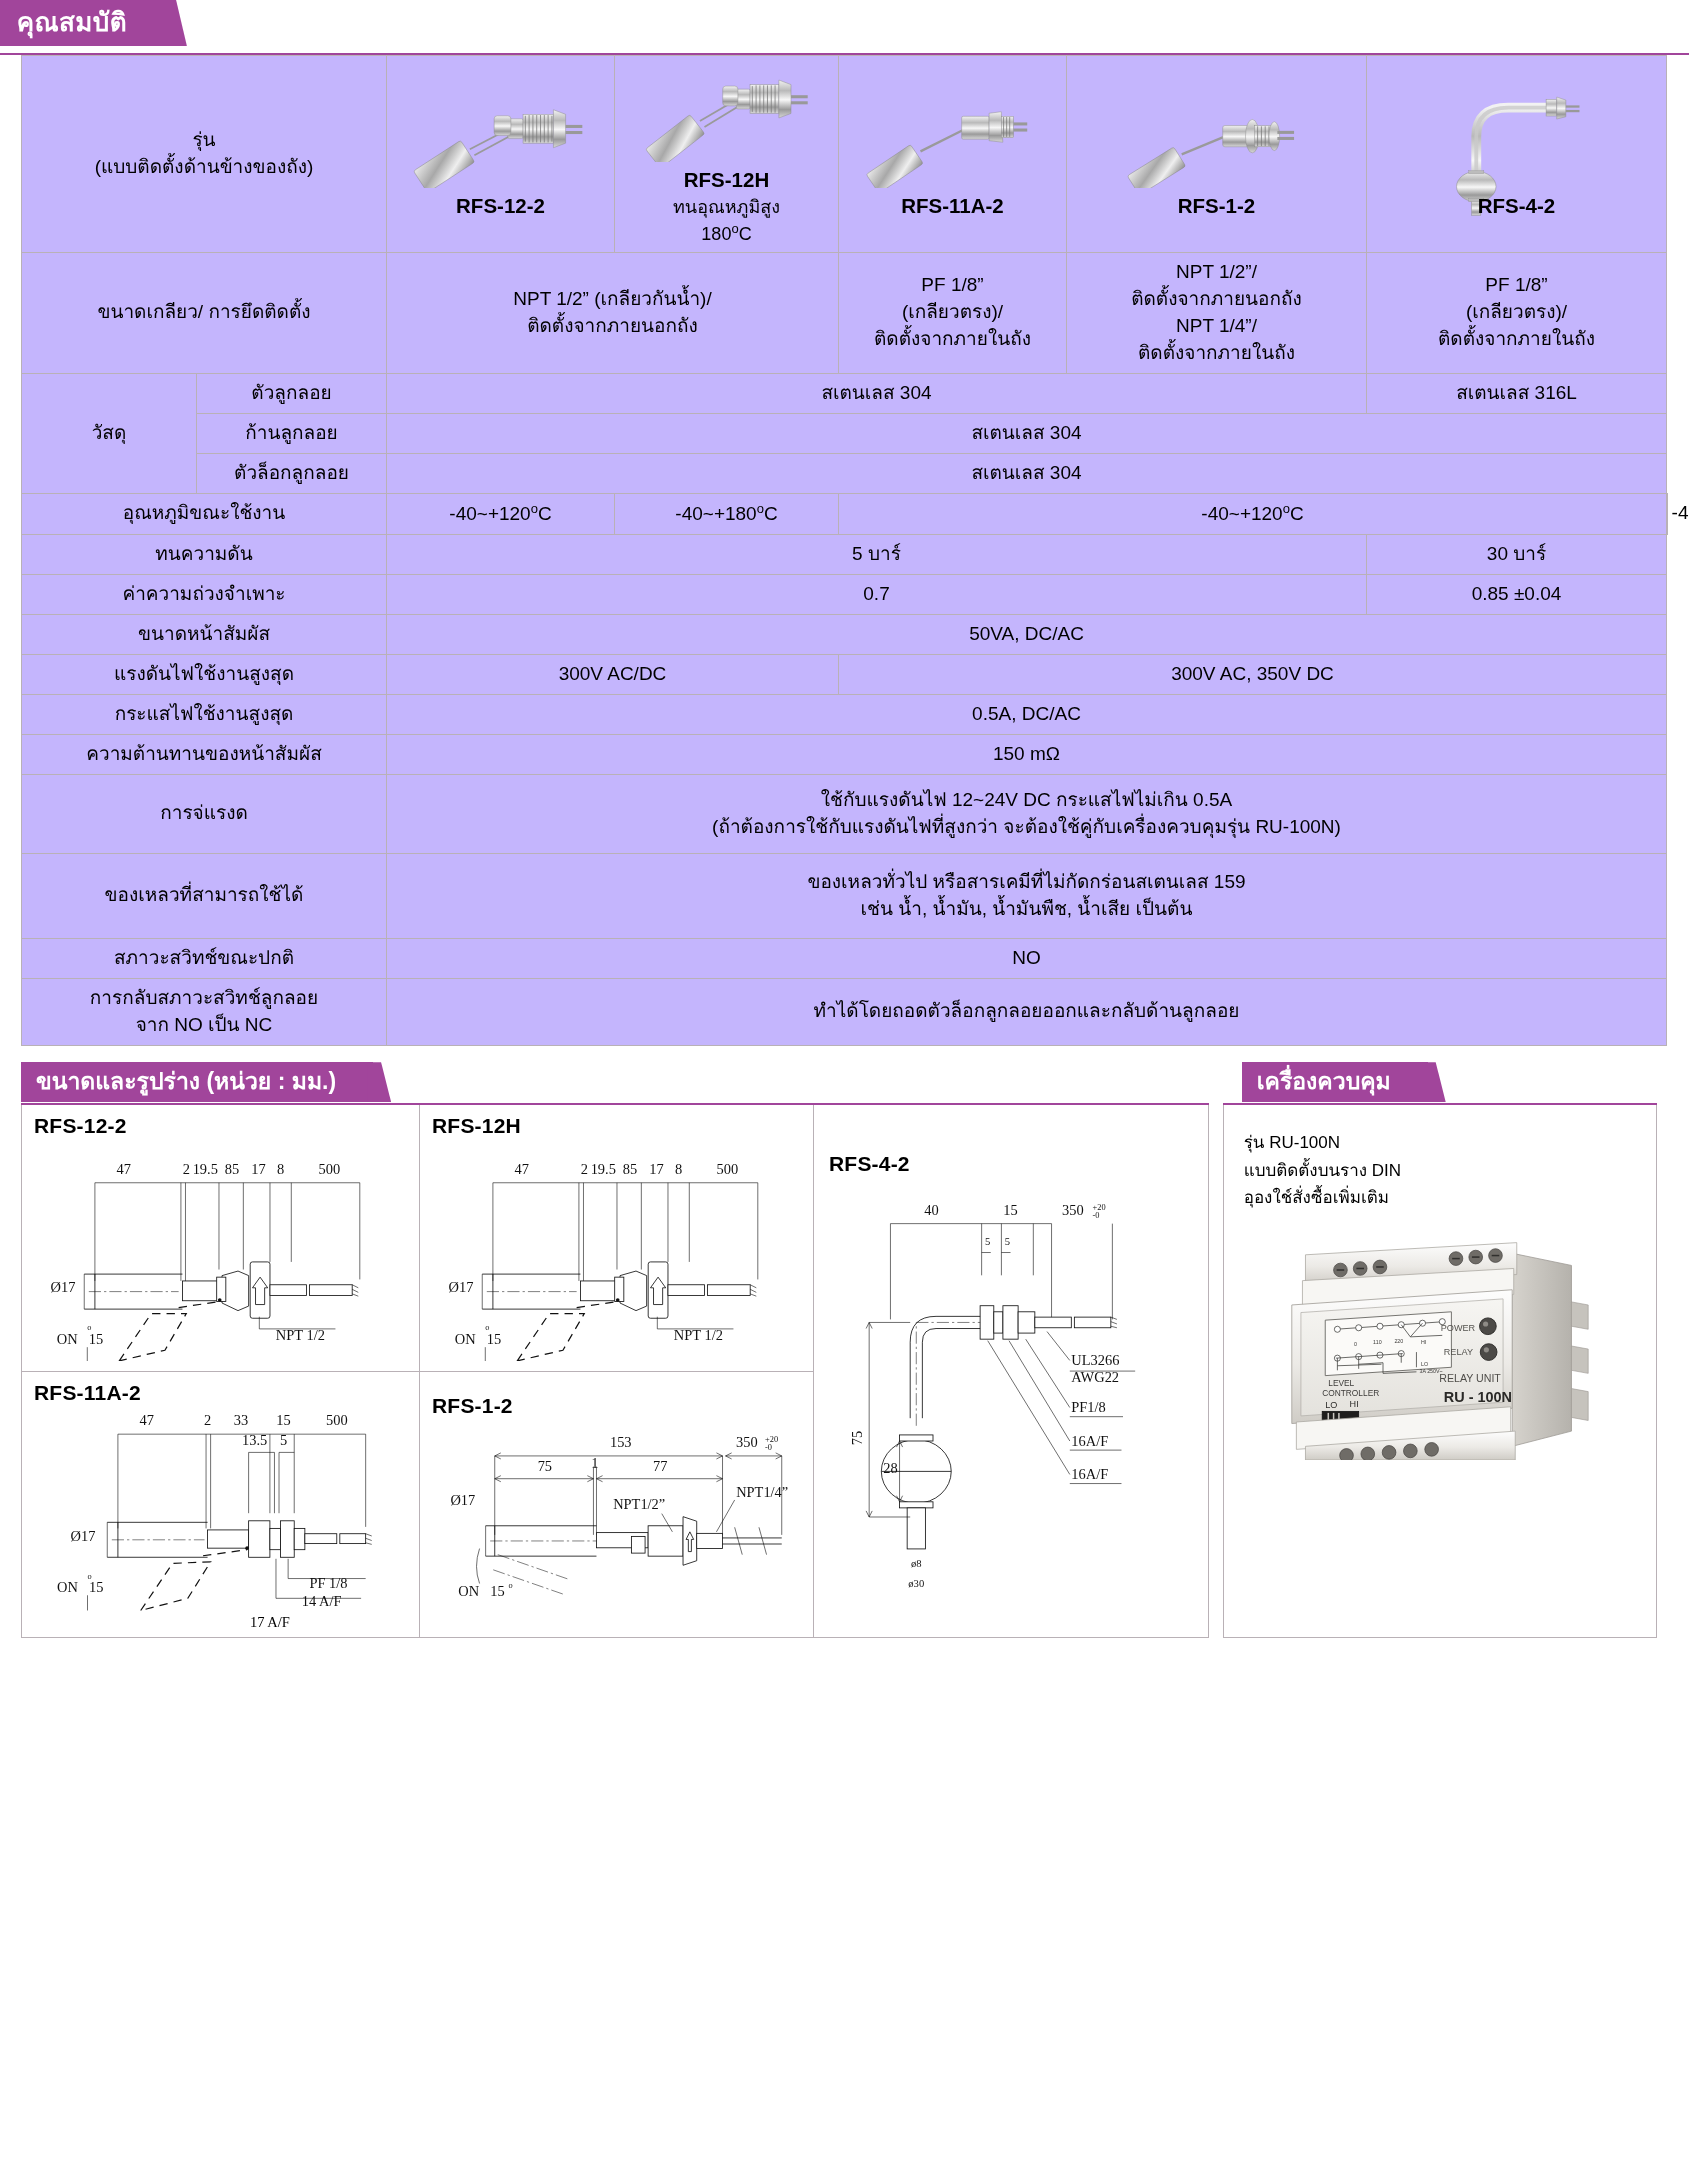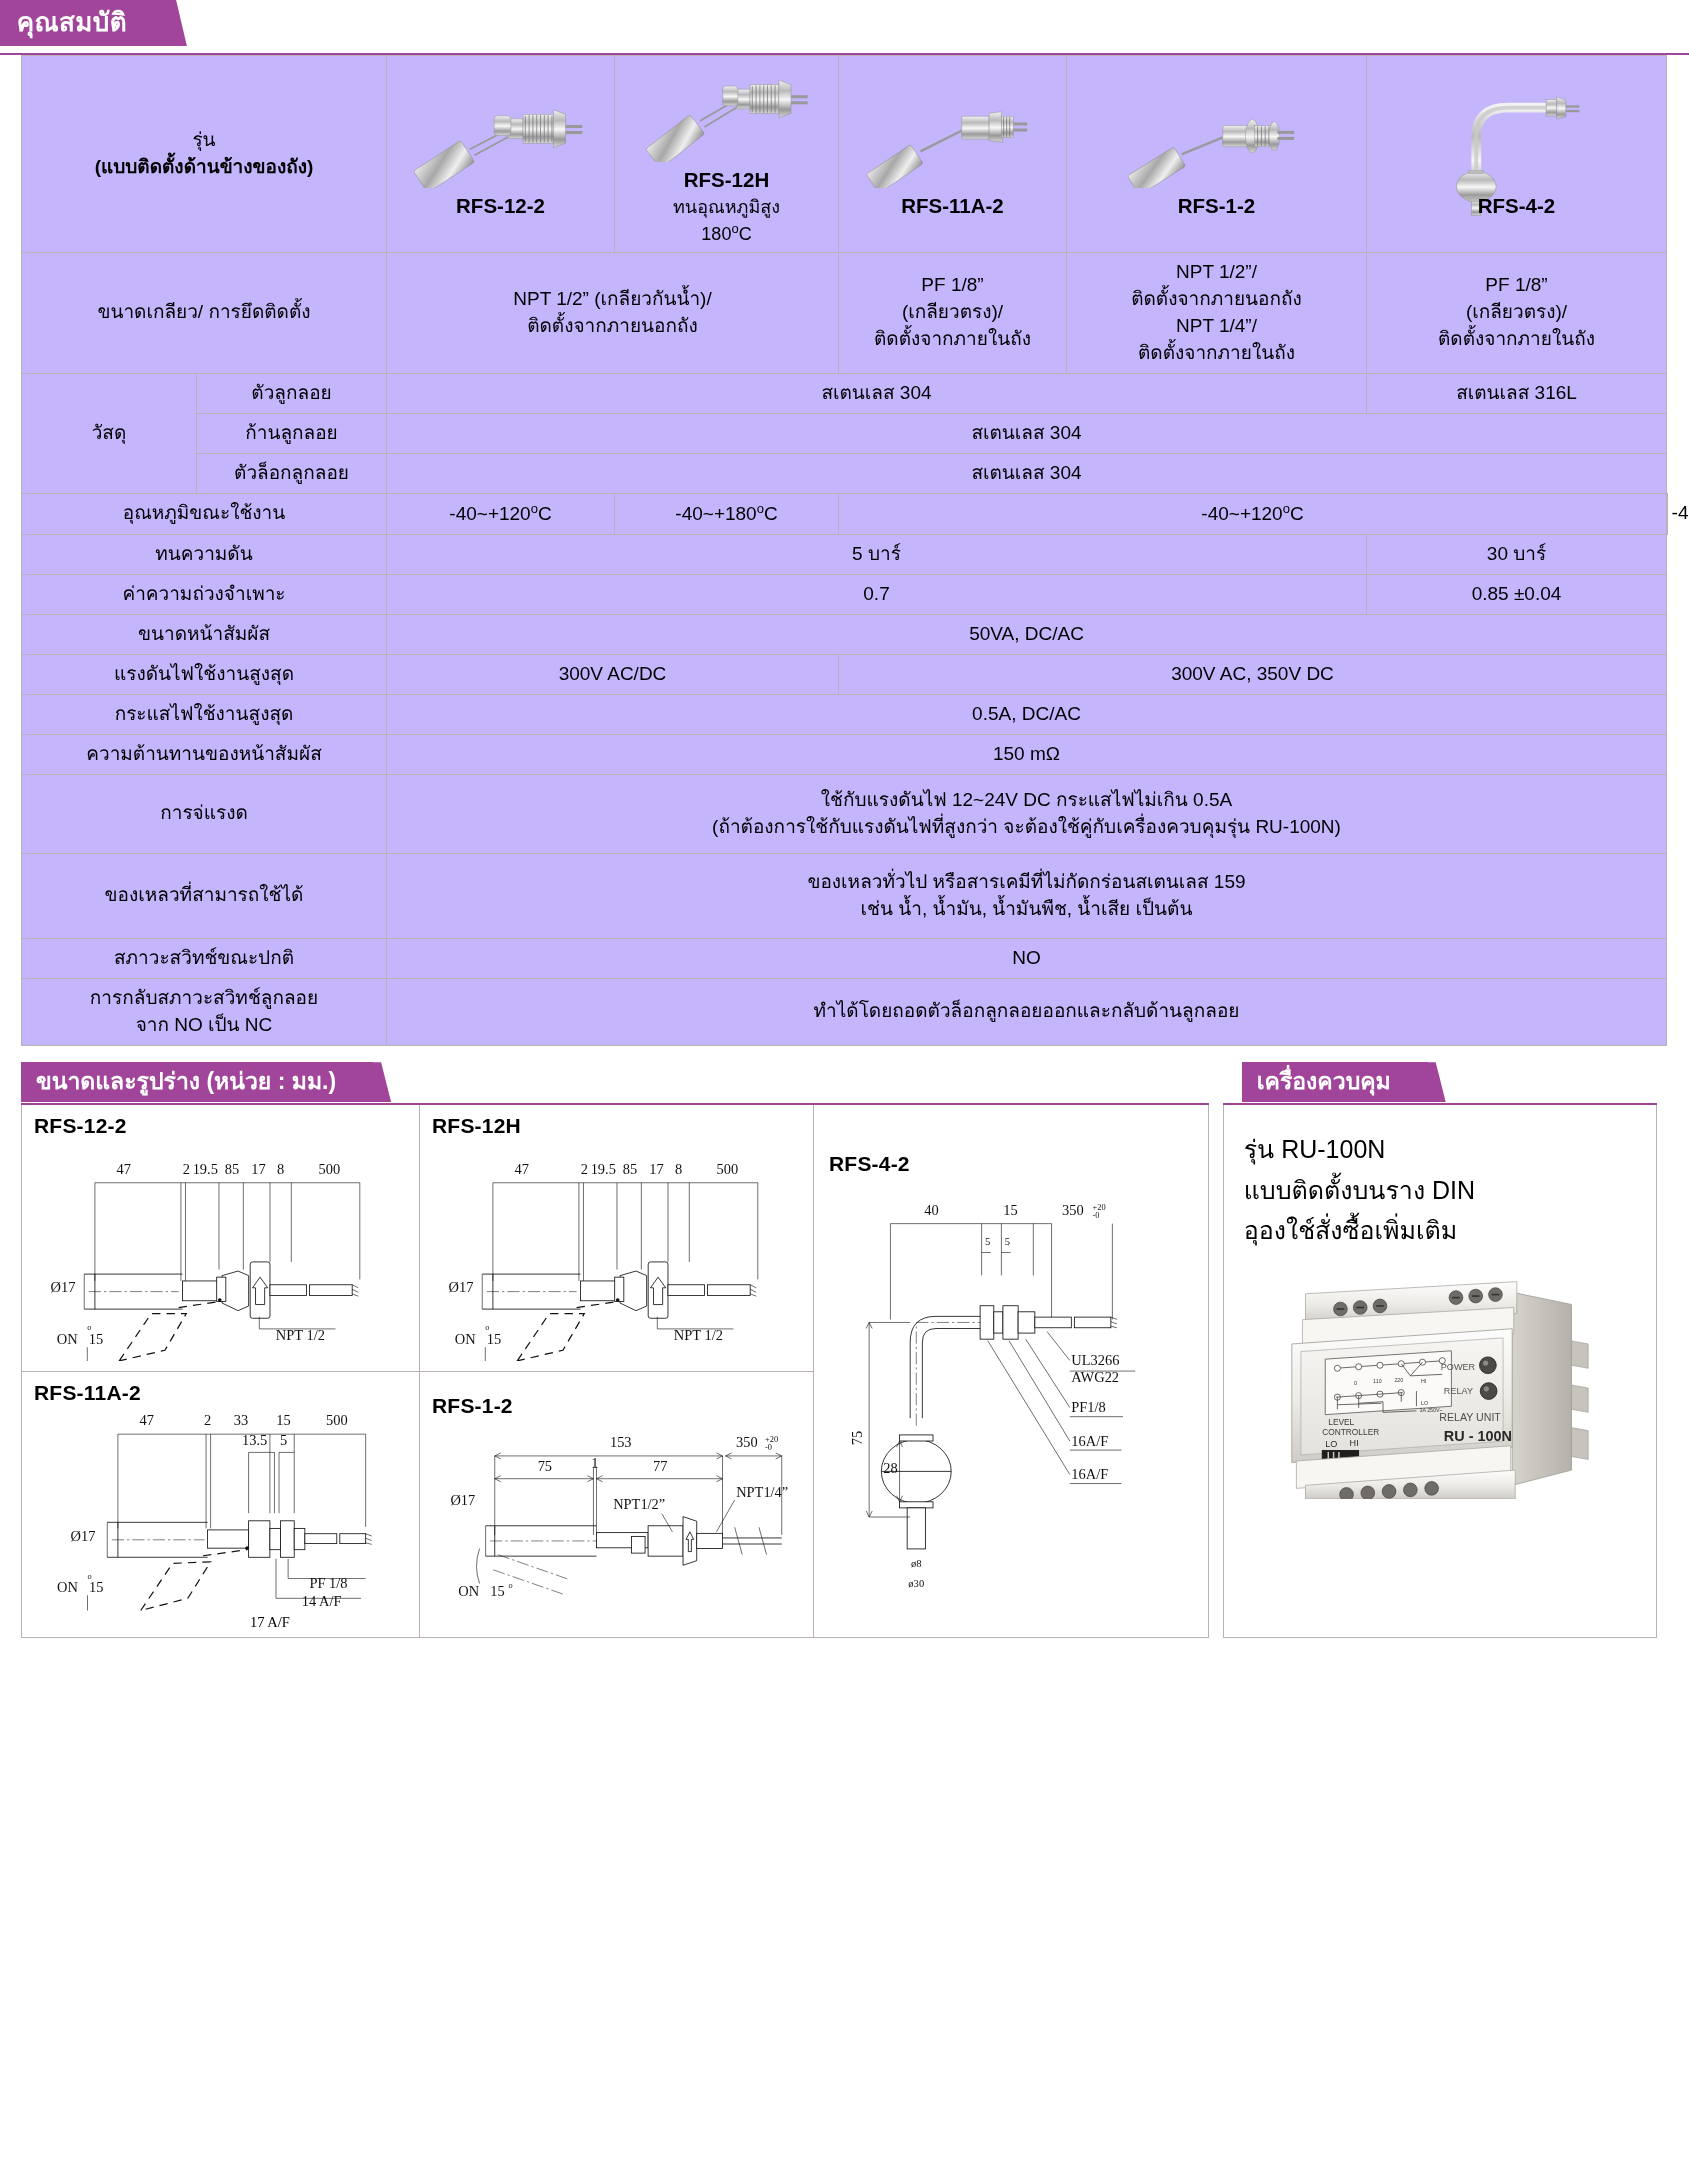--- a/index.html
+++ b/index.html
@@ -110,21 +110,21 @@
   .dim-cell { flex: 1; position: relative; padding: 9px 12px; }
   .dim-cell + .dim-cell { border-left: 0.8px solid #b9b1b6; }
   .dim-cellrow + .dim-cellrow { border-top: 0.8px solid #b9b1b6; }
   .dim-title { font-size: 21px; font-weight: bold; letter-spacing: 0.2px; }
 
   .ctrl-box {
     border: 0.8px solid #b9b1b6; border-top: none;
     height: 533px; padding: 24px 20px;
     display: flex; flex-direction: column; align-items: center;
   }
-  .ctrl-text { font-size: 25px; line-height: 1.62; align-self: flex-start; }
+  .ctrl-text { font-size: 17px; line-height: 1.62; align-self: flex-start; }
 
   
   svg { display: block; }
   .dimtxt { font-family: "Liberation Serif", serif; font-size: 19px; fill: #111; }
   .dimtxt-s { font-family: "Liberation Serif", serif; font-size: 14px; fill: #111; }
   .dimtxt-xs { font-family: "Liberation Serif", serif; font-size: 11px; fill: #111; }
   .ln { stroke: #111; stroke-width: 1.1; fill: none; }
   .ln-t { stroke: #111; stroke-width: .8; fill: none; }
   .ln-d { stroke: #111; stroke-width: 1.6; fill: none; stroke-dasharray: 11 8; }
   .ln-c { stroke: #111; stroke-width: .7; fill: none; stroke-dasharray: 16 4 3 4; }
@@ -149,21 +149,21 @@
       <col style="width:224px">
       <col style="width:228px">
     <col style="width:300px">
       <col style="width:300px">
   </colgroup>
 
   <tbody>
       <tr>
     <td class="lbl" colspan="2">
       <div>รุ่น</div>
-      <div style="font-weight:bold">(แบบติดตั้งด้านข้างของถัง)</div>
+      <div style="font-weight:normal">(แบบติดตั้งด้านข้างของถัง)</div>
     </td>
 
     <td class="prodcell">
       <div class="prod-art">
         <svg width="190" height="95" viewBox="0 0 250 125">
           <defs>
             <linearGradient id="mg1" x1="0" y1="0" x2="0" y2="1">
               <stop offset="0%" stop-color="#f2f2f2"></stop>
                   <stop offset="28%" stop-color="#b9b9b9"></stop>
               <stop offset="52%" stop-color="#f7f7f7"></stop>

